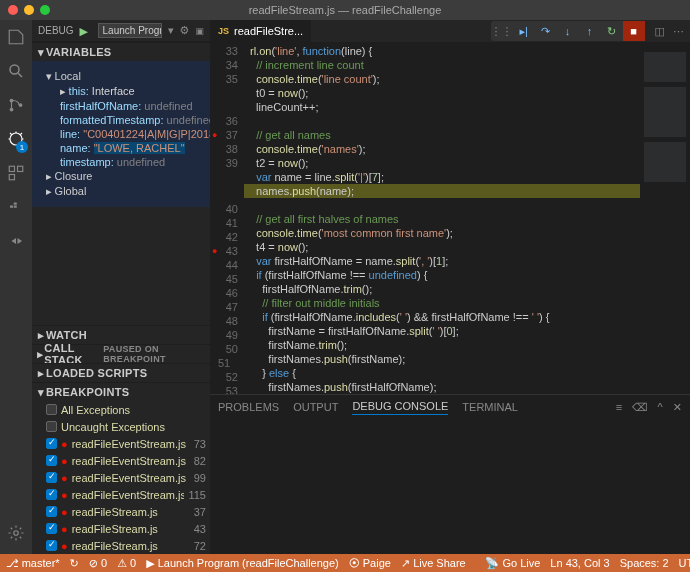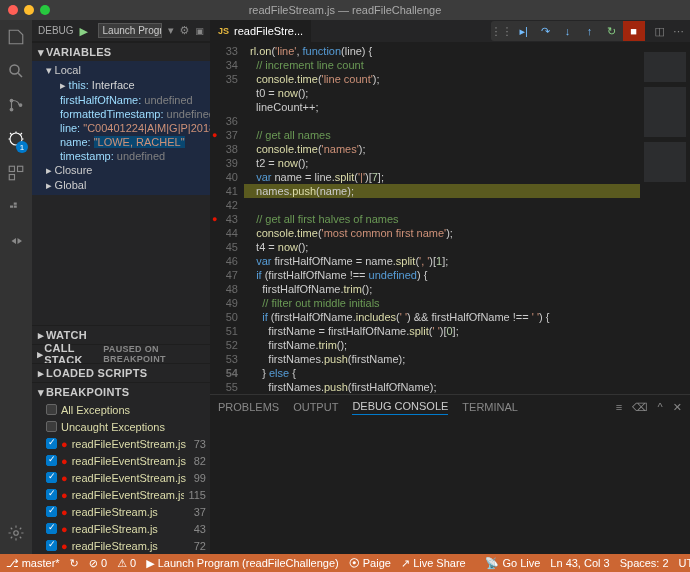--- a/index.html
+++ b/index.html
@@ -18,21 +18,21 @@
 .gear{margin-top:auto;margin-bottom:10px}
 .sidebar{width:178px;background:#252526;display:flex;flex-direction:column;color:#ccc}
 .debugbar{height:22px;display:flex;align-items:center;padding:0 6px;gap:6px;border-bottom:1px solid #1e1e1e}
 .debugbar .label{font-size:10px;color:#aaa}
 .play{width:12px;height:12px;color:#89d185}
 .config{flex:1;font-size:10px;background:#3c3c3c;padding:1px 4px;color:#ccc;border:1px solid #555;overflow:hidden;white-space:nowrap}
 .section{border-top:1px solid #1e1e1e}
 .section-h{height:18px;display:flex;align-items:center;padding:0 4px;font-size:10px;font-weight:600;color:#ccc;letter-spacing:0.3px}
 .section-h .tw{width:10px;text-align:center;color:#ccc}
 .section-sub{font-size:9px;color:#888;margin-left:auto;margin-right:4px}
-.vars{background:#1e2940;font-family:Menlo,monospace;font-size:10px;padding:2px 0}
+.vars{background:#1e2940;font-family:Menlo,monospace;font-size:10px;padding:8px 0}
 .vrow{padding:1px 0 1px 14px;white-space:nowrap;overflow:hidden}
 .vrow.l2{padding-left:28px}
 .vkey{color:#9cdcfe}
 .vval{color:#ce9178}
 .vund{color:#808080}
 .vhl{background:#094771}
 .breakp{font-size:10px}
 .bprow{display:flex;align-items:center;padding:1px 4px 1px 14px;height:17px}
 .bprow input{margin-right:4px;width:11px;height:11px}
 .bprow .fn{flex:1;overflow:hidden}
@@ -248,32 +248,32 @@
 
     <div class="codewrap">
       <div class="gutter" id="gutter">
           <div style="position: relative;">33</div>
           <div style="position: relative;">34</div>
           <div style="position: relative;">35</div>
           <div style="position: relative; margin-top: 28px;">36</div>
           <div style="position: relative;"><span class="bpg">●</span>37</div>
           <div style="position: relative;">38</div>
           <div style="position: relative;">39</div>
-          <div style="position: relative;">40</div>
+          <div style="position: relative; margin-top: 32px;">40</div>
           <div style="position: relative;">41</div>
           <div style="position: relative;">42</div>
           <div style="position: relative;"><span class="bpg">●</span>43</div>
           <div style="position: relative;">44</div>
           <div style="position: relative;">45</div>
           <div style="position: relative;">46</div>
           <div style="position: relative;">47</div>
           <div style="position: relative;">48</div>
           <div style="position: relative;">49</div>
           <div style="position: relative;">50</div>
-          <div style="position: relative;">51</div>
+          <div style="position: relative; text-align: center;">51</div>
           <div style="position: relative;">52</div>
           <div style="position: relative;">53</div>
           <div style="position: relative; font-weight: bold;">54</div>
           <div style="position: relative;">55</div>
           <div style="position: relative;">56</div>
           <div style="position: relative;">57</div>
         </div>
       <div class="code" id="code"><div class="line"><span class="fn">rl</span>.<span class="fn">on</span>(<span class="str">'line'</span>, <span class="kw">function</span>(line) {</div><div class="line">  <span class="com">// increment line count</span></div><div class="line">  <span class="fn">console</span>.<span class="fn">time</span>(<span class="str">'line count'</span>);</div><div class="line">  t0 = <span class="fn">now</span>();</div><div class="line">  lineCount++;</div><div class="line"></div><div class="line">  <span class="com">// get all names</span></div><div class="line">  <span class="fn">console</span>.<span class="fn">time</span>(<span class="str">'names'</span>);</div><div class="line">  t2 = <span class="fn">now</span>();</div><div class="line">  <span class="kw">var</span> name = line.<span class="fn">split</span>(<span class="str">'|'</span>)[<span class="num">7</span>];</div><div class="line highlight">  names.<span class="fn">push</span>(name);</div><div class="line"></div><div class="line">  <span class="com">// get all first halves of names</span></div><div class="line">  <span class="fn">console</span>.<span class="fn">time</span>(<span class="str">'most common first name'</span>);</div><div class="line">  t4 = <span class="fn">now</span>();</div><div class="line">  <span class="kw">var</span> firstHalfOfName = name.<span class="fn">split</span>(<span class="str">', '</span>)[<span class="num">1</span>];</div><div class="line">  <span class="kw">if</span> (firstHalfOfName !== <span class="kw">undefined</span>) {</div><div class="line">    firstHalfOfName.<span class="fn">trim</span>();</div><div class="line">    <span class="com">// filter out middle initials</span></div><div class="line">    <span class="kw">if</span> (firstHalfOfName.<span class="fn">includes</span>(<span class="str">' '</span>) &amp;&amp; firstHalfOfName !== <span class="str">' '</span>) {</div><div class="line">      firstName = firstHalfOfName.<span class="fn">split</span>(<span class="str">' '</span>)[<span class="num">0</span>];</div><div class="line">      firstName.<span class="fn">trim</span>();</div><div class="line">      firstNames.<span class="fn">push</span>(firstName);</div><div class="line">    } <span class="kw">else</span> {</div><div class="line">      firstNames.<span class="fn">push</span>(firstHalfOfName);</div></div>
       <div class="minimap">
         <div class="mm" style="top:10px;height:30px"></div>

